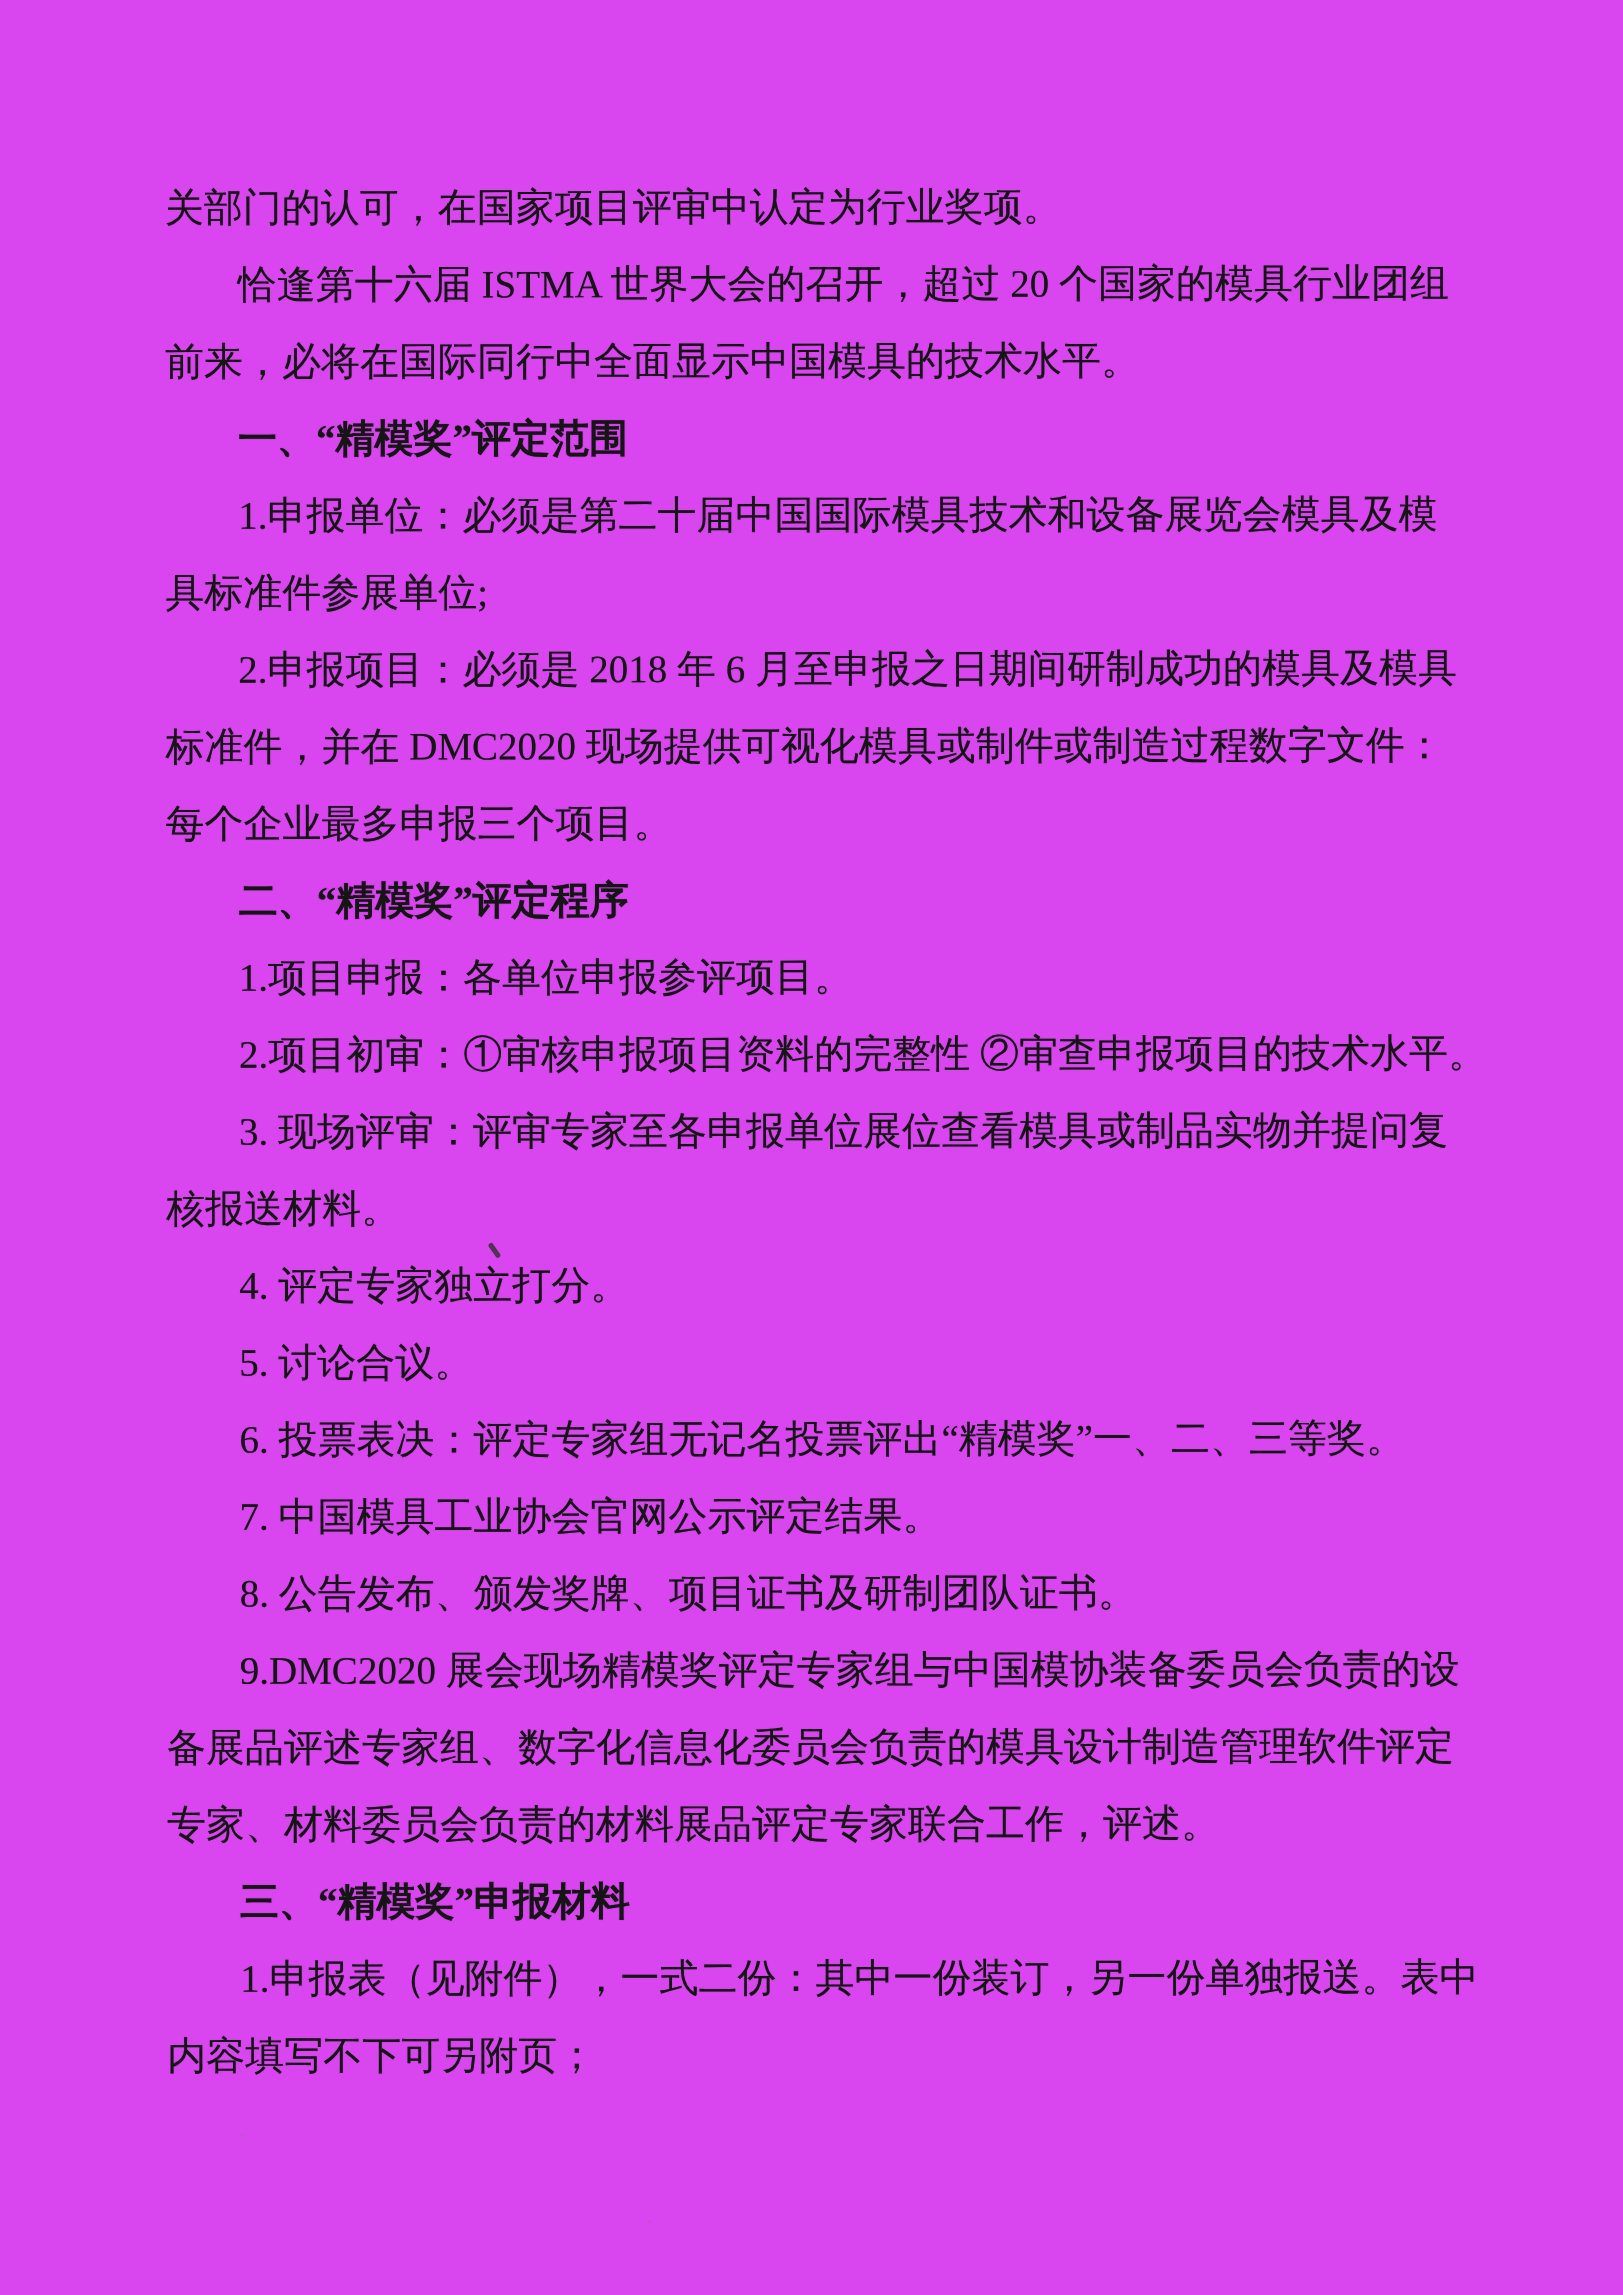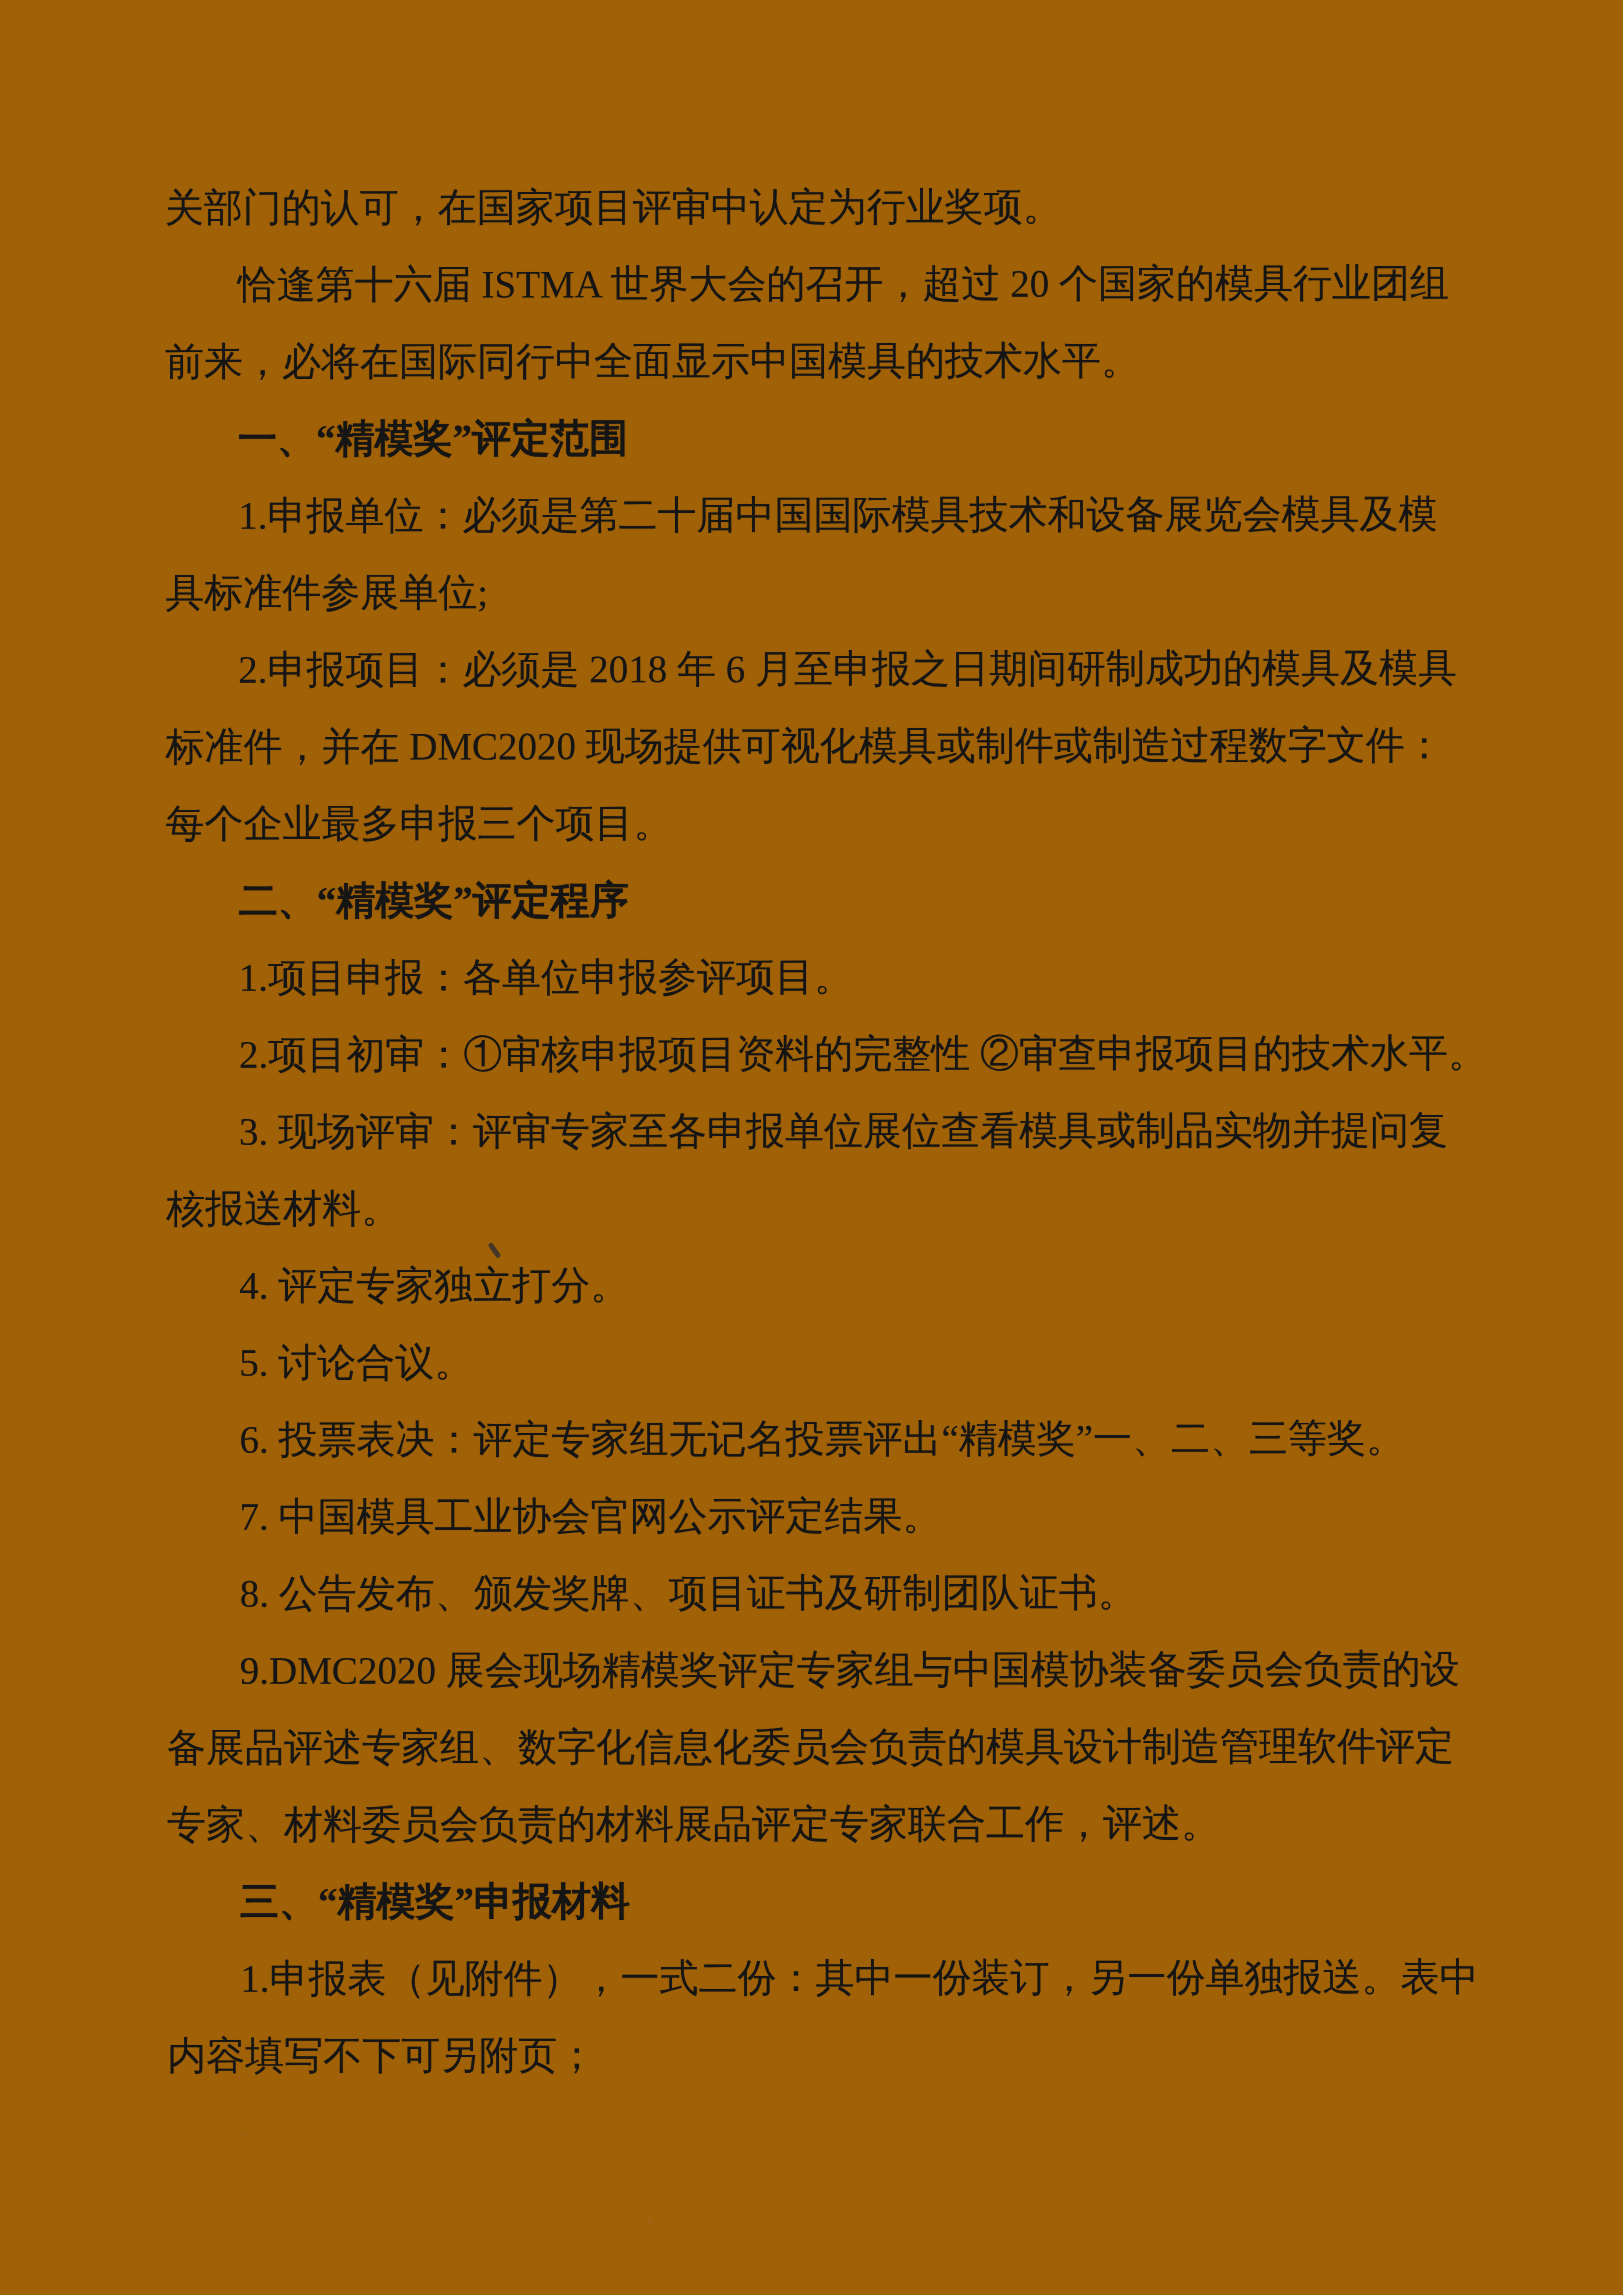--- a/index.html
+++ b/index.html
@@ -1,19 +1,19 @@
 <!DOCTYPE html>
 <html style="font-size:10.5px"><head>
 <meta charset="utf-8">
 <style>
   html,body{margin:0;padding:0;background:#e8e8e8;}
   .page{
     position:relative;
     width:1623px;height:2295px;
-    background:#a16207;
+    background:#d946ef;
     overflow:hidden;
     font-family:"Liberation Serif","DejaVu Serif",serif;
     color:#151515;
   }
   .content{
     position:absolute;
     left:166px;top:168px;
     width:1316px;
     transform:rotate(-0.08deg);
   }

